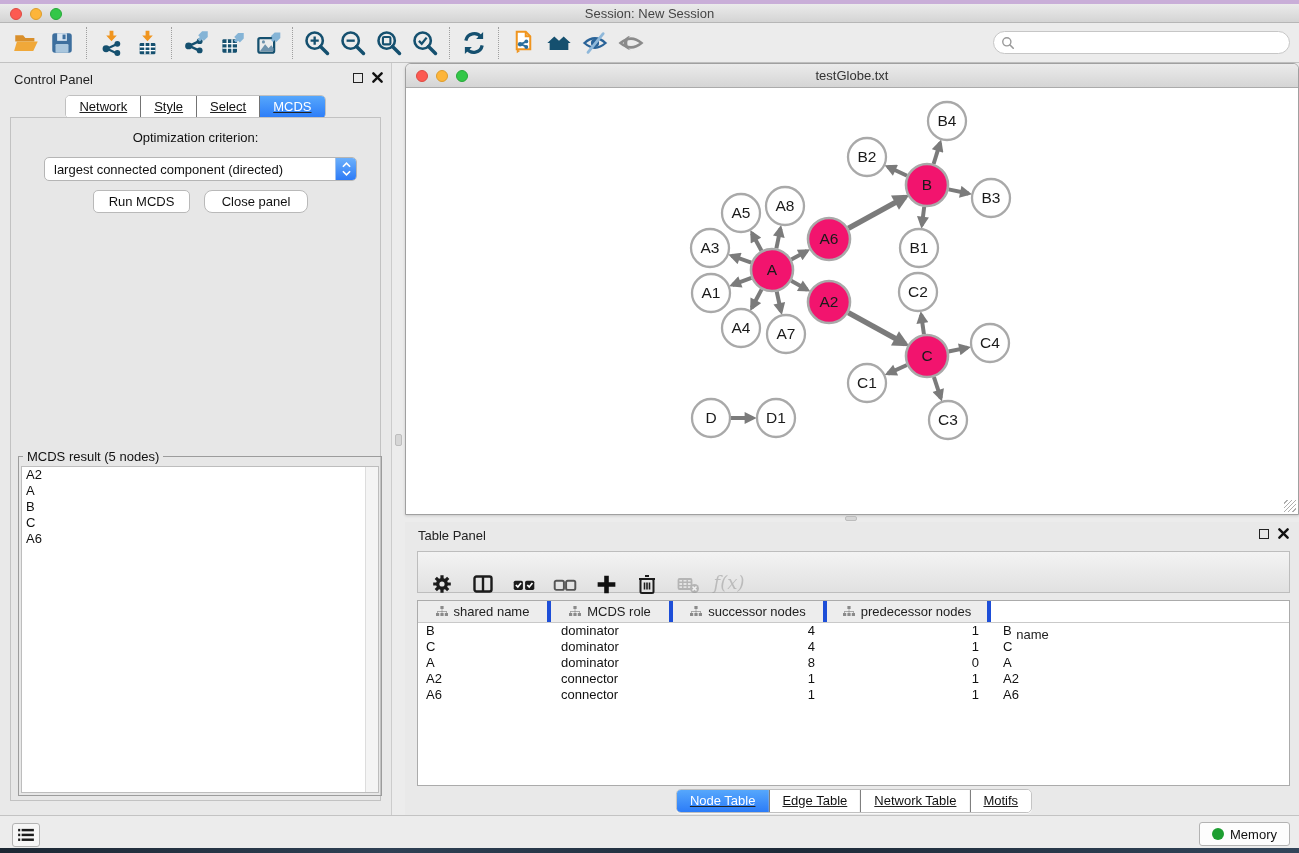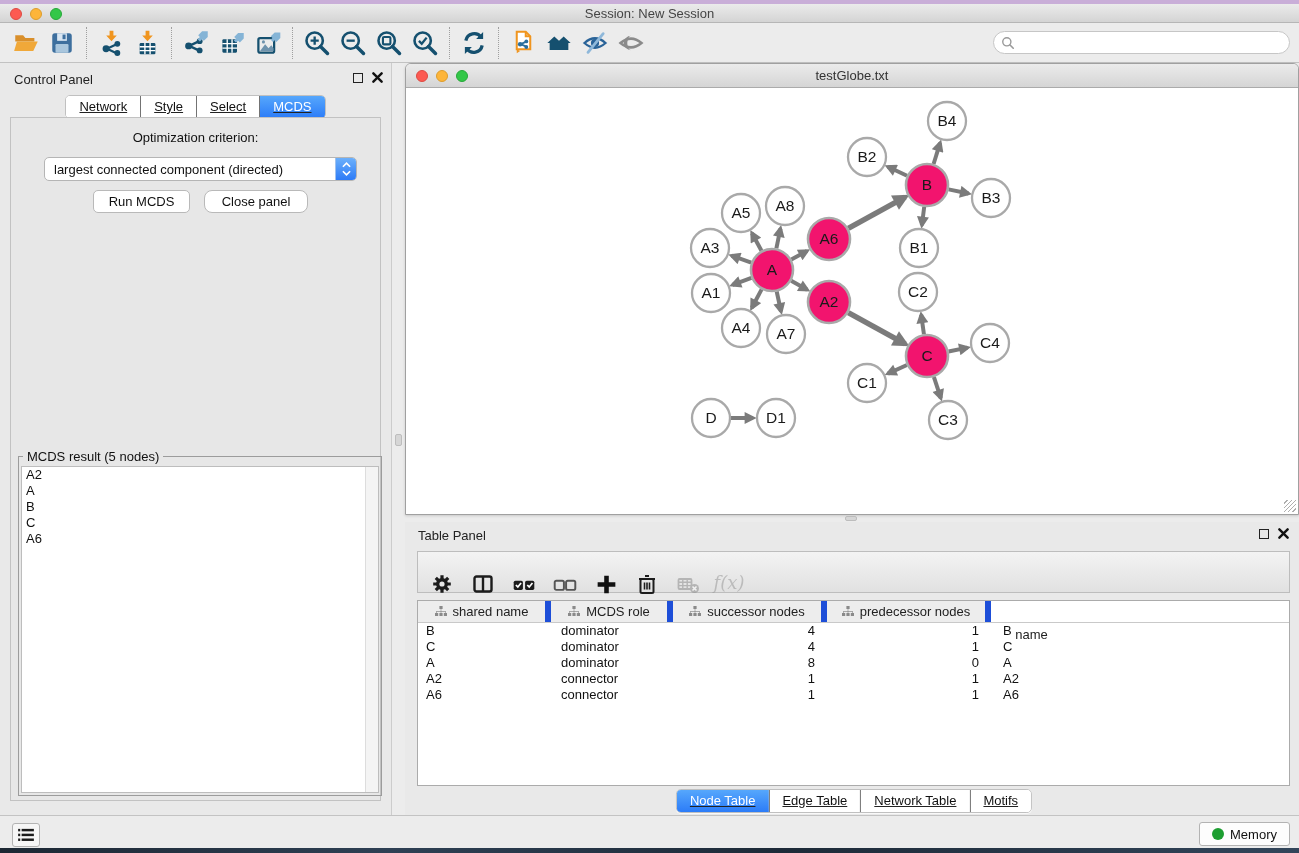--- a/index.html
+++ b/index.html
@@ -94,21 +94,21 @@
     background:linear-gradient(#f3f3f3,#e1e1e1); border:1px solid #bdbdbd;
     display:flex; align-items:center; gap:13px; padding-left:10px;
   }
   .tp-btn { width:28px; height:28px; display:flex; align-items:flex-start; justify-content:center;margin-top:28px; }
   .tp-btn.disabled { opacity:.55; }
   .fx-label { font-family:"DejaVu Serif", serif; font-style:italic; font-size:18px; color:#9a9a9a; }
   .data-table { position:absolute; left:12px; top:78px; width:873px; height:186px; background:#fff; border:1px solid #ababab; overflow:hidden; }
   .dt-header { display:flex; height:22px; border-bottom:1px solid #c9c9c9; background:#fff; }
   .dt-hcell {
     display:flex; align-items:center; justify-content:center; gap:6px;
-    background:#ededed; border-right:6px solid #1d4ed8; font-size:13px; color:#222;
+    background:#ededed; border-right:4px solid #1d4ed8; font-size:13px; color:#222;
   }
   .dt-row { display:flex; height:16px; }
   .dt-cell { font-size:13px; color:#111; white-space:nowrap; overflow:hidden; }
   .al { text-align:left; } .ar { text-align:right; }
   .tp-tabs { position:absolute; left:443px; top:267px; transform:translateX(-50%);padding-left:12px; }
   
   .status-bar { position:absolute; left:0; top:815px; width:1299px; height:33px; background:#ececec; border-top:1px solid #c3c3c3; }
   .list-btn { position:absolute; left:12px; top:7px; width:28px; height:24px; background:#f6f6f6; border:1px solid #b3b3b3; border-radius:3px; display:flex; align-items:center; justify-content:center; }
   .memory-btn { position:absolute; right:9px; top:6px; width:91px; height:24px; background:#fdfdfd; border:1px solid #b3b3b3; border-radius:3px; display:flex; align-items:center; justify-content:center; gap:6px; font-size:13px; color:#111; }
   .mem-dot { width:12px; height:12px; border-radius:50%; background:#1d9e31; }

